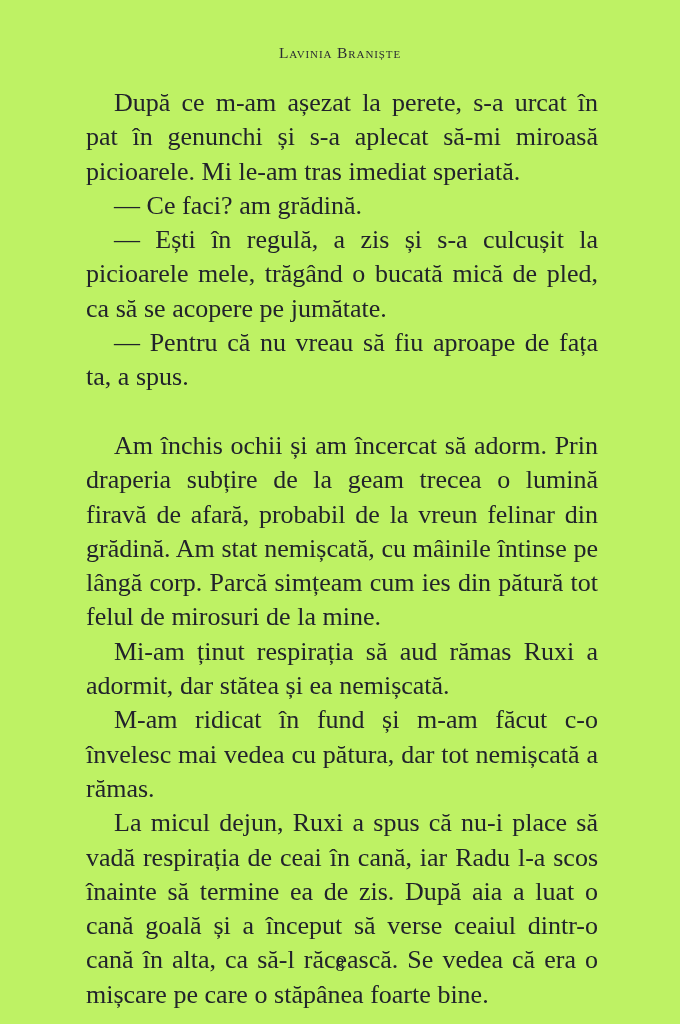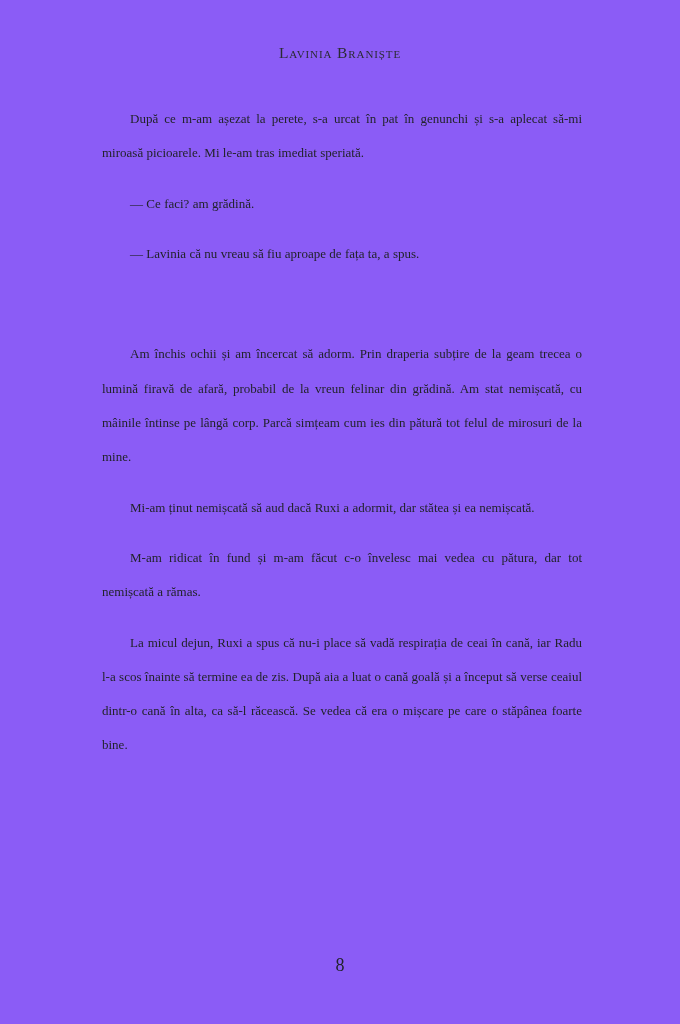--- a/index.html
+++ b/index.html
@@ -12,21 +12,21 @@
     background: #ffffff;
     font-family: "Liberation Serif", "DejaVu Serif", serif;
     color: #22232b;
     overflow: hidden;
   }
 
   .page {
     position: relative;
     width: 680px;
     height: 1024px;
-    background: #8b5cf6;
+    background: #bef264;
     box-sizing: border-box;
   }
 
   
   .running-header {
     position: absolute;
     top: 44px;
     left: 0;
     width: 680px;
     text-align: center;
@@ -39,22 +39,22 @@
 
   
   .text-block {
     position: absolute;
     top: 86px;
     left: 86px;
     width: 512px;
   }
 
   p.para {
-    margin: 16px;
-    font-size: 13px;
+    margin: 0;
+    font-size: 26px;
     line-height: 34.3px;
     text-align: justify;
     text-justify: inter-word;
     text-indent: 28px;
     color: #22232b;
     -webkit-hyphens: none;
     hyphens: none;
     word-spacing: 0.1px;
   }
 
@@ -85,29 +85,30 @@
 <div class="page">
 
   <div class="running-header">Lavinia Braniște</div>
 
   <div class="text-block">
 
     <p class="para last-line-left">După ce m-am așezat la perete, s-a urcat în pat în genunchi și s-a aplecat să-mi miroasă picioarele. Mi le-am tras imediat speriată.</p>
 
     <p class="para last-line-left">— Ce faci? am grădină.</p>
 
+    <p class="para last-line-left">— Ești în regulă, a zis și s-a culcușit la picioarele mele, trăgând o bucată mică de pled, ca să se acopere pe jumătate.</p>
 
 
-    <p class="para last-line-left">— Lavinia că nu vreau să fiu aproape de fața ta, a spus.</p>
+    <p class="para last-line-left">— Pentru că nu vreau să fiu aproape de fața ta, a spus.</p>
 
     <div class="section-gap"></div>
 
     <p class="para last-line-left">Am închis ochii și am încercat să adorm. Prin draperia subțire de la geam trecea o lumină firavă de afară, probabil de la vreun felinar din grădină. Am stat nemișcată, cu mâinile întinse pe lângă corp. Parcă simțeam cum ies din pătură tot felul de mirosuri de la mine.</p>
 
-    <p class="para last-line-left">Mi-am ținut nemișcată să aud dacă Ruxi a adormit, dar stătea și ea nemișcată.</p>
+    <p class="para last-line-left">Mi-am ținut respirația să aud rămas Ruxi a adormit, dar stătea și ea nemișcată.</p>
 
     <p class="para last-line-left">M-am ridicat în fund și m-am făcut c-o învelesc mai vedea cu pătura, dar tot nemișcată a rămas.</p>
 
     <p class="para last-line-left">La micul dejun, Ruxi a spus că nu-i place să vadă respirația de ceai în cană, iar Radu l-a scos înainte să termine ea de zis. După aia a luat o cană goală și a început să verse ceaiul dintr-o cană în alta, ca să-l răcească. Se vedea că era o mișcare pe care o stăpânea foarte bine.</p>
 
   </div>
 
   <div class="folio">8</div>
 
 </div>

